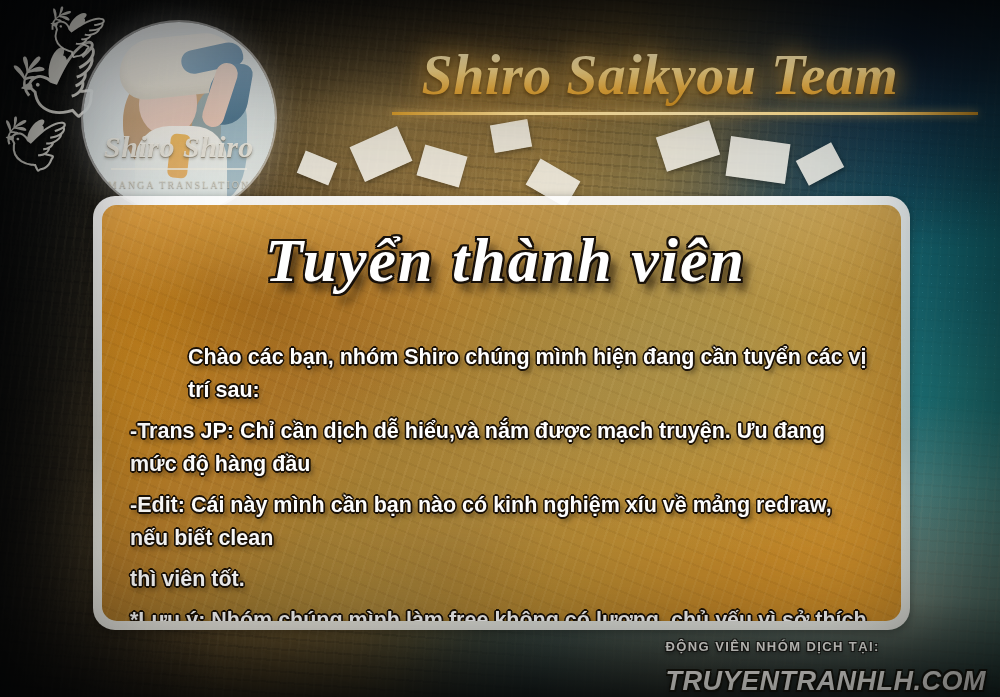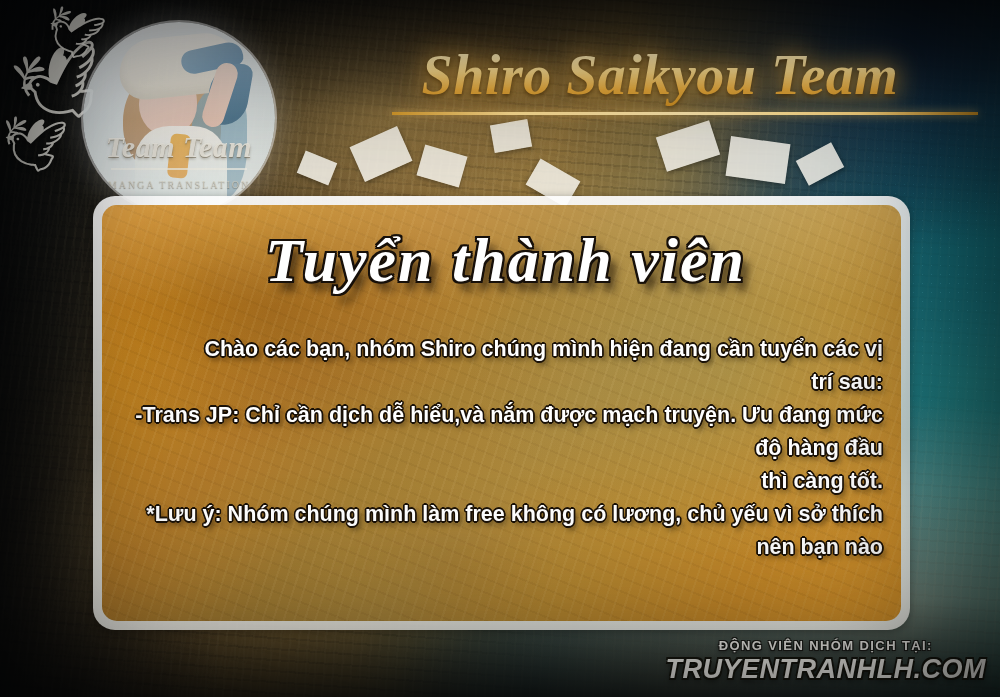--- a/index.html
+++ b/index.html
@@ -271,39 +271,39 @@
     font-family:"Liberation Sans",sans-serif;
     font-weight:bold;
     font-size:21.5px;
     line-height:33px;
     color:#ffffff;
     text-shadow:
       1.6px 0 0 #1b1208, -1.6px 0 0 #1b1208, 0 1.6px 0 #1b1208, 0 -1.6px 0 #1b1208,
       1.2px 1.2px 0 #1b1208, -1.2px 1.2px 0 #1b1208, 1.2px -1.2px 0 #1b1208, -1.2px -1.2px 0 #1b1208,
       3px 4px 5px rgba(20,12,4,.55);
   }
-  #card-body p{margin:0;text-align:right;}
+  #card-body p{margin:8px;}
   .line-indent{padding-left:58px;}
 
   
   #watermark{
-    position:absolute;right:14px;bottom:12px;
-    text-align:center;
+    position:absolute;right:14px;bottom:0;
+    text-align:left;
     color:#f4f3ee;
     font-family:"Liberation Sans",sans-serif;
     font-weight:bold;
   }
   #wm-line1{
     font-size:13px;letter-spacing:1.4px;
     text-shadow:1px 1px 0 #1b1b18, -1px 1px 0 #1b1b18, 1px -1px 0 #1b1b18, -1px -1px 0 #1b1b18, 0 2px 4px rgba(0,0,0,.7);
   }
   #wm-line2{
     font-size:27px;letter-spacing:.5px;
     font-style:italic;
-    margin-top:1px;
+    margin-top:12px;
     text-shadow:1.6px 1.6px 0 #16160f, -1.6px 1.6px 0 #16160f, 1.6px -1.6px 0 #16160f, -1.6px -1.6px 0 #16160f, 0 3px 6px rgba(0,0,0,.75);
   }
 </style>
 </head>
 <body>
 
 <div id="page">
 
   <div class="bg-layer bg-base"></div>
   <div class="bg-layer bg-windows"></div>
@@ -333,40 +333,41 @@
       <div class="la-hair2"></div>
       <div class="la-face"></div>
       <div class="la-body"></div>
       <div class="la-scarf"></div>
       <div class="la-hat"></div>
       <div class="la-ribbon"></div>
       <div class="la-ribbon2"></div>
       <div class="la-arm"></div>
     </div>
     <div class="logo-wash"></div>
-    <div id="logo-name">Team Team</div>
+    <div id="logo-name">Shiro Shiro</div>
     <div id="logo-rule"></div>
     <div id="logo-sub">MANGA TRANSLATION</div>
   </div>
 
   <div id="site-title">Shiro Saikyou Team</div>
   <div id="site-title-underline"></div>
 
   <div id="card-frame">
     <div id="card">
       <div class="card-tex"></div>
       <div class="card-tex2"></div>
       <div class="card-sheen"></div>
 
       <div id="card-heading">Tuyển thành viên</div>
 
       <div id="card-body">
         <p class="line-indent">Chào các bạn, nhóm Shiro chúng mình hiện đang cần tuyển các vị trí sau:</p>
         <p>-Trans JP: Chỉ cần dịch dễ hiểu,và nắm được mạch truyện. Ưu đang mức độ hàng đầu</p>
-        <p>thì càng tốt.</p>
+        <p>-Edit: Cái này mình cần bạn nào có kinh nghiệm xíu về mảng redraw, nếu biết clean</p>
+        <p>thì viên tốt.</p>
         <p>*Lưu ý: Nhóm chúng mình làm free không có lương, chủ yếu vì sở thích nên bạn nào</p>
 
       </div>
     </div>
   </div>
 
   <div id="watermark">
     <div id="wm-line1">ĐỘNG VIÊN NHÓM DỊCH TẠI:</div>
     <div id="wm-line2">TRUYENTRANHLH.COM</div>
   </div>

